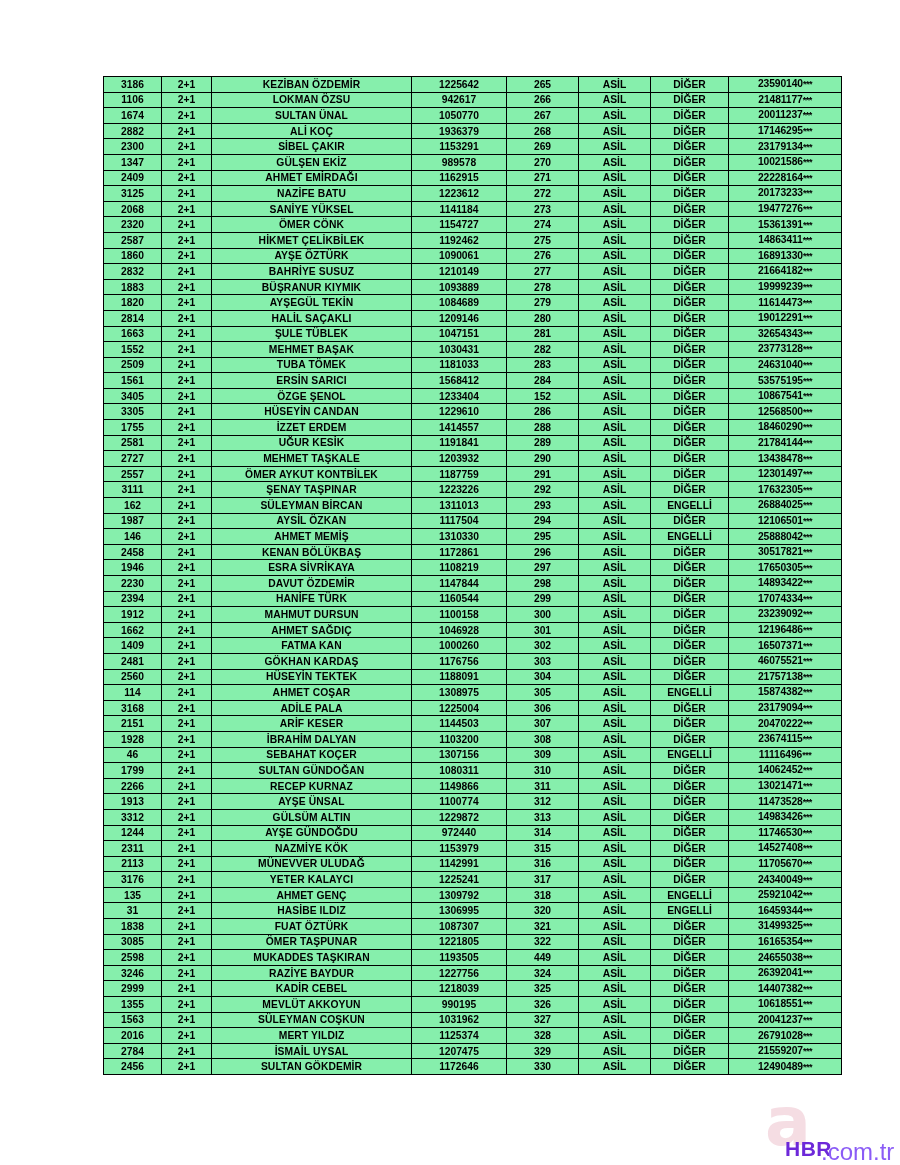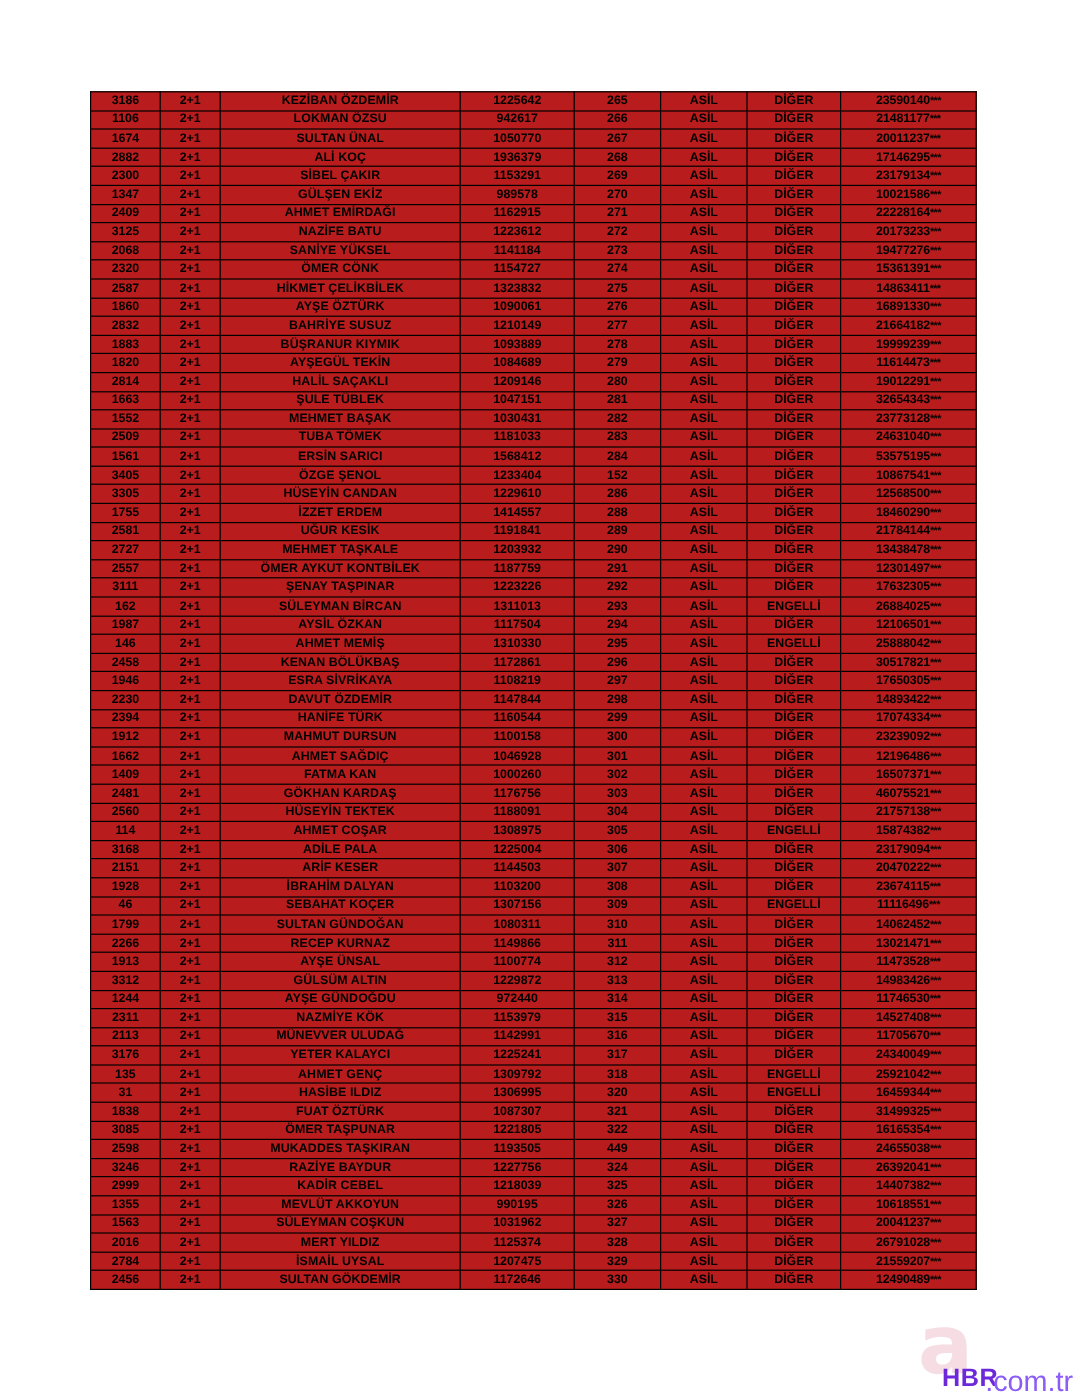--- a/index.html
+++ b/index.html
@@ -26,21 +26,22 @@
   #table-wrap {
     position: absolute;
     left: 75px;
     top: 76px;
     width: 688px;
   }
   table.roster {
     border-collapse: collapse;
     width: 688px;
     table-layout: fixed;
-    background: #b91c1c;
+    background: #86efac;
+    margin-left: 28px;
   }
   table.roster td {
     border: 1px solid #000000;
     height: 14.6px;
     line-height: 13px;
     padding: 0 2px;
     font-size: 10.3px;
     font-weight: bold;
     color: #000000;
     text-align: center;
@@ -229,21 +230,21 @@
             <td class="cell-appno">1154727</td>
             <td class="cell-rank">274</td>
             <td class="cell-status">ASİL</td>
             <td class="cell-category">DİĞER</td>
             <td class="cell-id">15361391<span class="stars">***</span></td>
           </tr>
           <tr>
             <td class="cell-no">2587</td>
             <td class="cell-type">2+1</td>
             <td class="cell-name">HİKMET ÇELİKBİLEK</td>
-            <td class="cell-appno">1323832</td>
+            <td class="cell-appno">1192462</td>
             <td class="cell-rank">275</td>
             <td class="cell-status">ASİL</td>
             <td class="cell-category">DİĞER</td>
             <td class="cell-id">14863411<span class="stars">***</span></td>
           </tr>
           <tr>
             <td class="cell-no">1860</td>
             <td class="cell-type">2+1</td>
             <td class="cell-name">AYŞE ÖZTÜRK</td>
             <td class="cell-appno">1090061</td>

